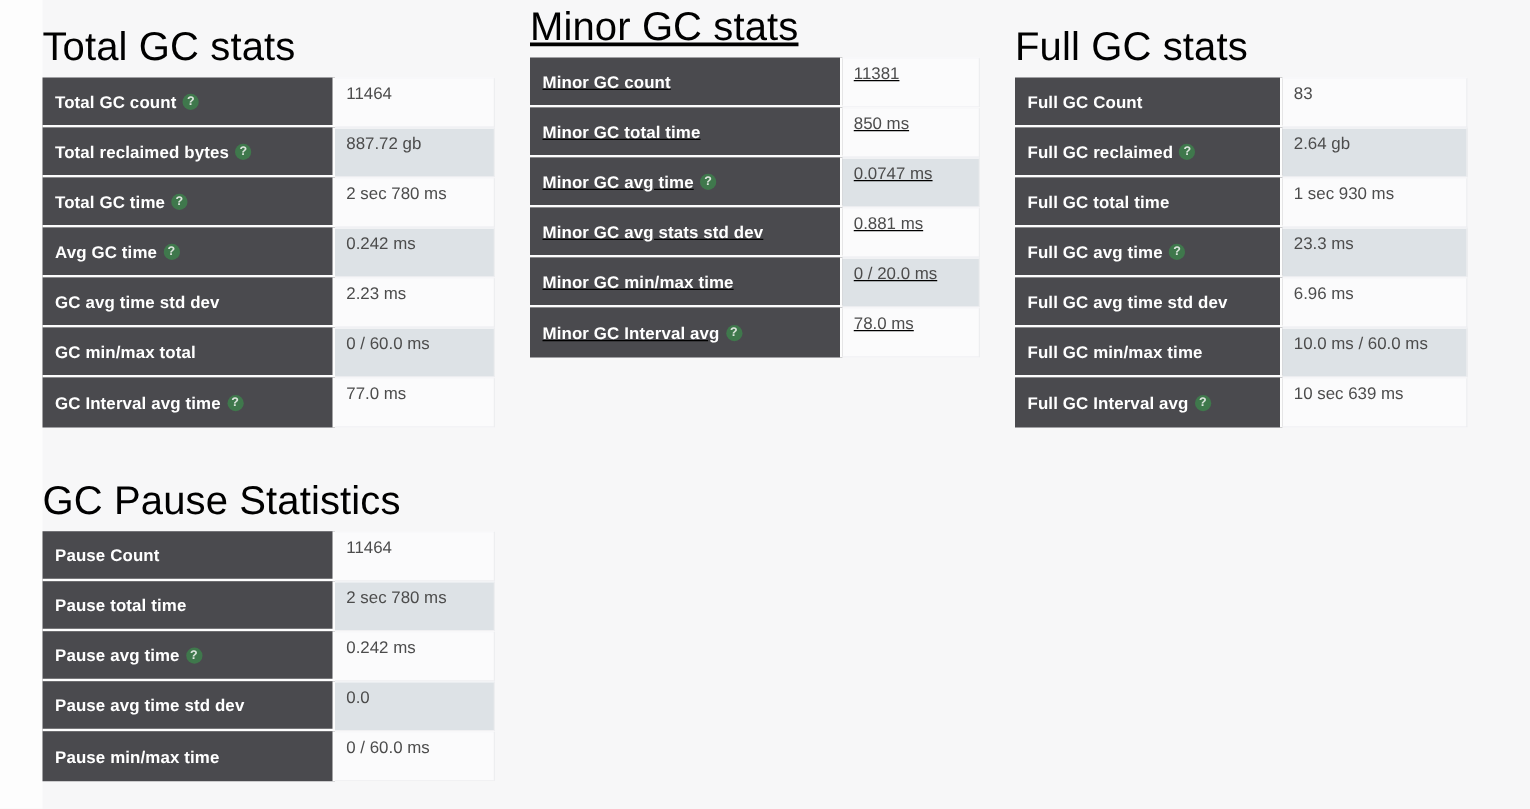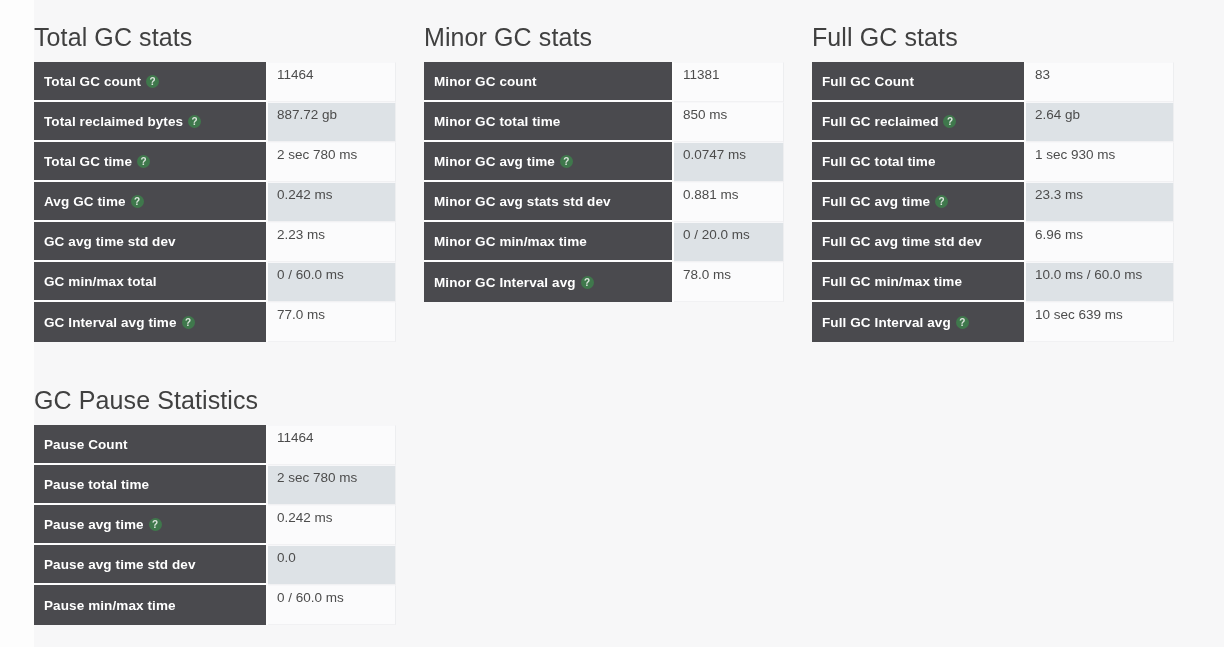--- a/index.html
+++ b/index.html
@@ -37,23 +37,23 @@
     top: 0;
     width: 1224px;
     height: 647px;
   }
 
   .panel {
     position: absolute;
   }
 
   .panel-title {
-    font-size: 25px;
+    font-size: 32px;
     font-weight: 400;
-    color: #404040;
+    color: #000000;
     letter-spacing: 0.1px;
     line-height: 30px;
     margin: 0 0 10px 0;
     white-space: nowrap;
   }
 
   table.stats {
     border-collapse: separate;
     border-spacing: 0;
     width: 100%;
@@ -117,21 +117,21 @@
     line-height: 13px;
     text-align: center;
     font-size: 10px;
     font-weight: bold;
     color: #e9f2ea;
     font-family: "Liberation Sans", sans-serif;
   }
 
   
   #panel-total  { left: 34px;  top: 22px;  width: 362px; }
-  #panel-minor  { left: 424px; top: 22px;  width: 360px; }
+  #panel-minor  { left: 424px; top: 6px;  width: 360px; text-decoration: underline; }
   #panel-full   { left: 812px; top: 22px;  width: 362px; }
   #panel-pause  { left: 34px;  top: 385px; width: 362px; }
 
   #panel-total table { width: 362px; }
   #panel-minor table { width: 360px; }
   #panel-full  table { width: 362px; }
   #panel-pause table { width: 362px; }
 
   #panel-total col.c-label { width: 234px; }
   #panel-minor col.c-label { width: 250px; }

